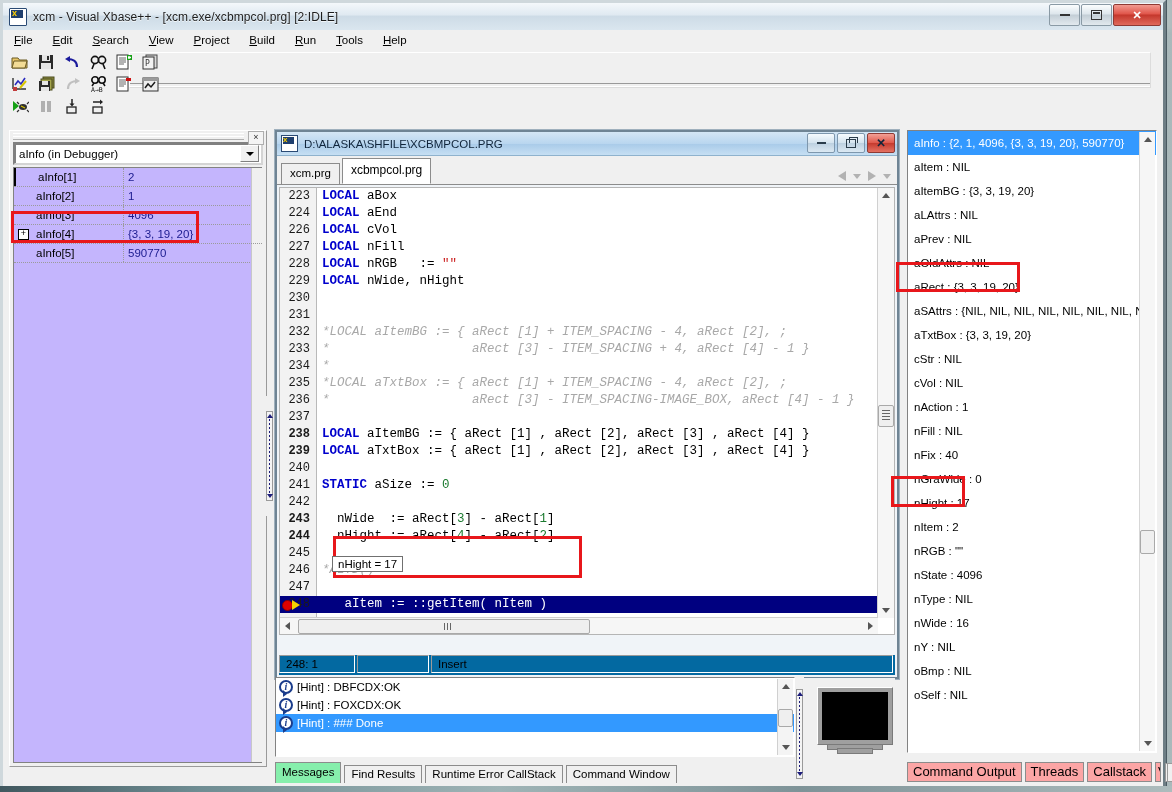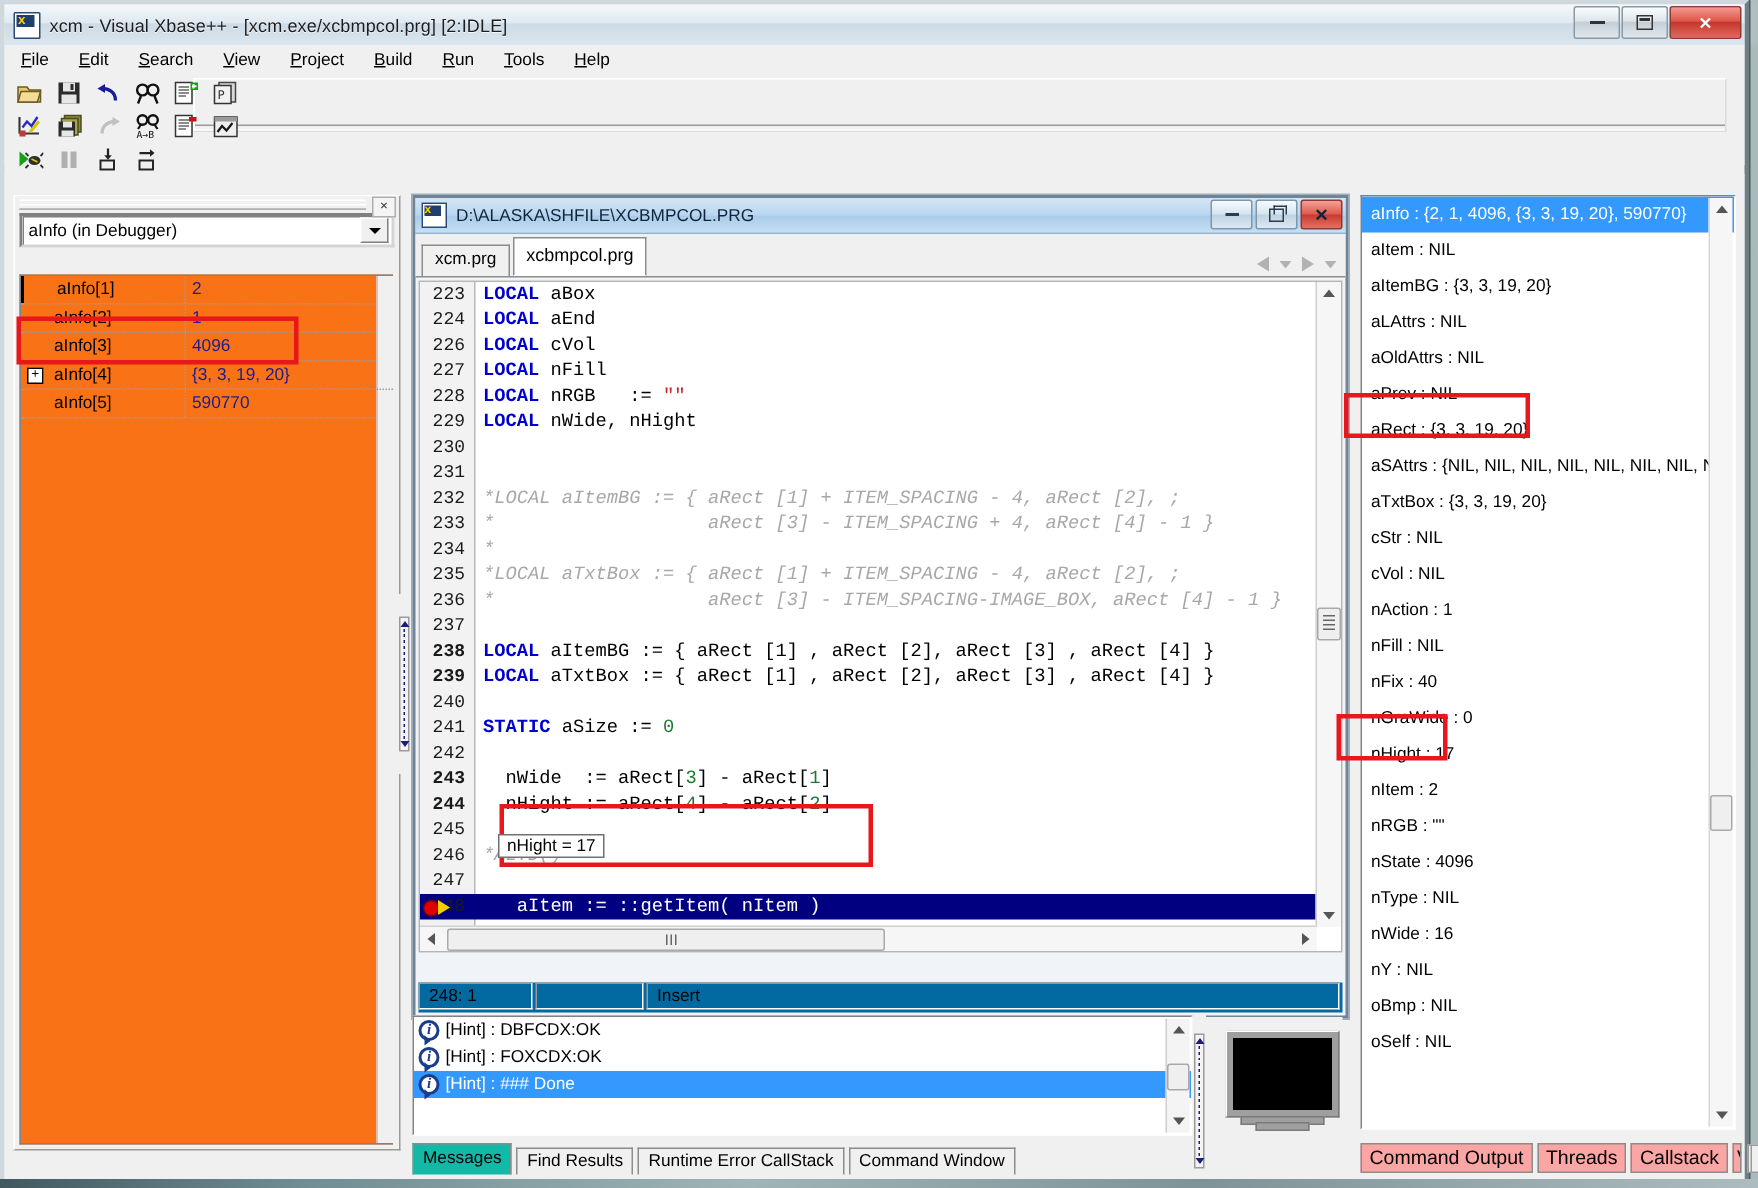--- a/index.html
+++ b/index.html
@@ -62,21 +62,21 @@
     border-top:1px solid #fff;border-bottom:1px solid #b0b0b0;}
   .lp-grip .lines:after{content:"";position:absolute;left:0;right:0;top:2px;height:2px;border-top:1px solid #fff;border-bottom:1px solid #b0b0b0;}
   .lp-x{position:absolute;right:2px;top:0;width:14px;height:12px;border:1px solid #aeaeae;background:#f4f4f4;
     font-size:9px;line-height:10px;text-align:center;color:#333;}
   .combo{margin:1px 3px 2px 3px;height:19px;border:2px inset #d4d4d4;background:#fff;display:flex;align-items:center;
     box-shadow:inset 1px 1px 0 #808080;}
   .combo span{flex:1;padding-left:4px;font-size:11.5px;color:#000;}
   .combo .arrow{width:17px;height:15px;margin-right:2px;border:1px solid;border-color:#fff #808080 #808080 #fff;
     background:#f0f0f0;display:flex;align-items:center;justify-content:center;}
   .combo .arrow i{border-left:4px solid transparent;border-right:4px solid transparent;border-top:4px solid #000;}
-  .grid{position:absolute;left:3px;right:4px;top:36px;bottom:3px;background:#f97316;border:1px solid #828282;border-right:none;overflow:hidden;margin-top:16px;}
+  .grid{position:absolute;left:3px;right:4px;top:36px;bottom:3px;background:#c4b5fd;border:1px solid #828282;border-right:none;overflow:hidden;}
   .grow{display:flex;height:18px;align-items:center;border-bottom:1px dotted #9b9b9b;}
   .gcell-n{width:110px;padding-left:22px;font-size:11.5px;color:#000;border-right:1px dotted #9b9b9b;height:18px;line-height:18px;
     box-sizing:border-box;white-space:nowrap;overflow:hidden;}
   .gcell-v{flex:1;padding-left:4px;font-size:11.5px;color:#1b1b8f;height:18px;line-height:18px;white-space:nowrap;}
   .grow.first .gcell-n{border-left:2px solid #000;}
   .exp{position:absolute;left:4px;width:9px;height:9px;border:1px solid #000;background:#fff;
     font:9px/7px "Liberation Sans",sans-serif;text-align:center;color:#000;}
   .gsb{position:absolute;right:0;top:0;bottom:0;width:10px;background:#f0f0f0;border-left:1px solid #c8c8c8;}
 
   
@@ -155,21 +155,21 @@
   .msglist{position:absolute;left:0;right:0;top:0;height:78px;background:#fff;border:1px solid;
     border-color:#828282 #fff #fff #828282;overflow:hidden;}
   .msgrow{height:18px;display:flex;align-items:center;padding-left:3px;font-size:11.5px;color:#000;}
   .msgrow.sel{background:#3399ff;color:#fff;}
   .iicon{width:14px;height:14px;border-radius:50%;background:#fff;border:2px solid #1a3c8c;color:#1a3c8c;
     font:italic bold 10px/10px "Liberation Serif",serif;text-align:center;margin-right:4px;flex:0 0 14px;position:relative;box-sizing:border-box;}
   .iicon:after{content:"";position:absolute;left:2px;bottom:-5px;width:0;height:0;border-left:4px solid #1a3c8c;border-top:4px solid transparent;border-bottom:3px solid transparent;}
   .msg-vsb{position:absolute;right:1px;top:1px;bottom:1px;width:15px;background:#f4f4f4;border-left:1px solid #d0d0d0;}
   .msgtabs{position:absolute;left:0;bottom:0;height:20px;display:flex;align-items:flex-end;}
   .mtab{height:17px;line-height:16px;padding:0 6px;font-size:11.5px;border:1px solid #8c8c8c;border-bottom:none;background:#f0f0f0;margin-right:3px;color:#000;}
-  .mtab.active{height:20px;line-height:19px;background:#14b8a6;border-bottom:none;}
+  .mtab.active{height:20px;line-height:19px;background:#86efac;border-bottom:none;}
 
   .monitor{position:absolute;left:810px;bottom:34px;width:82px;height:70px;}
   .mon-screen{position:absolute;left:4px;top:2px;width:74px;height:56px;background:#9f9f9f;
     border:1px solid;border-color:#fff #7a7a7a #7a7a7a #fff;}
   .mon-screen i{position:absolute;left:4px;top:4px;right:4px;bottom:4px;background:#000;}
   .mon-stand{position:absolute;left:14px;top:59px;width:54px;height:4px;background:#9f9f9f;border:1px solid #7a7a7a;}
   .mon-base{position:absolute;left:24px;top:63px;width:34px;height:4px;background:#9f9f9f;border:1px solid #7a7a7a;}
 
   
   .rightpanel{position:absolute;right:6px;top:14px;width:250px;bottom:6px;background:#f0f0f0;}
@@ -541,22 +541,22 @@
         <div class="mon-stand"></div>
         <div class="mon-base"></div>
       </div>
 
       <div class="rightpanel">
         <div class="varlist" id="varlist">
           <div class="varrow sel">aInfo : {2, 1, 4096, {3, 3, 19, 20}, 590770}</div>
             <div class="varrow">aItem : NIL</div>
             <div class="varrow">aItemBG : {3, 3, 19, 20}</div>
             <div class="varrow">aLAttrs : NIL</div>
+            <div class="varrow">aPrev : NIL</div>
             <div class="varrow">aOldAttrs : NIL</div>
-            <div class="varrow">aPrev : NIL</div>
             <div class="varrow">aRect : {3, 3, 19, 20}</div>
             <div class="varrow">aSAttrs : {NIL, NIL, NIL, NIL, NIL, NIL, NIL, NI</div>
             <div class="varrow">aTxtBox : {3, 3, 19, 20}</div>
             <div class="varrow">cStr : NIL</div>
             <div class="varrow">cVol : NIL</div>
             <div class="varrow">nAction : 1</div>
             <div class="varrow">nFill : NIL</div>
             <div class="varrow">nFix : 40</div>
             <div class="varrow">nGraWide : 0</div>
             <div class="varrow">nHight : 17</div>

